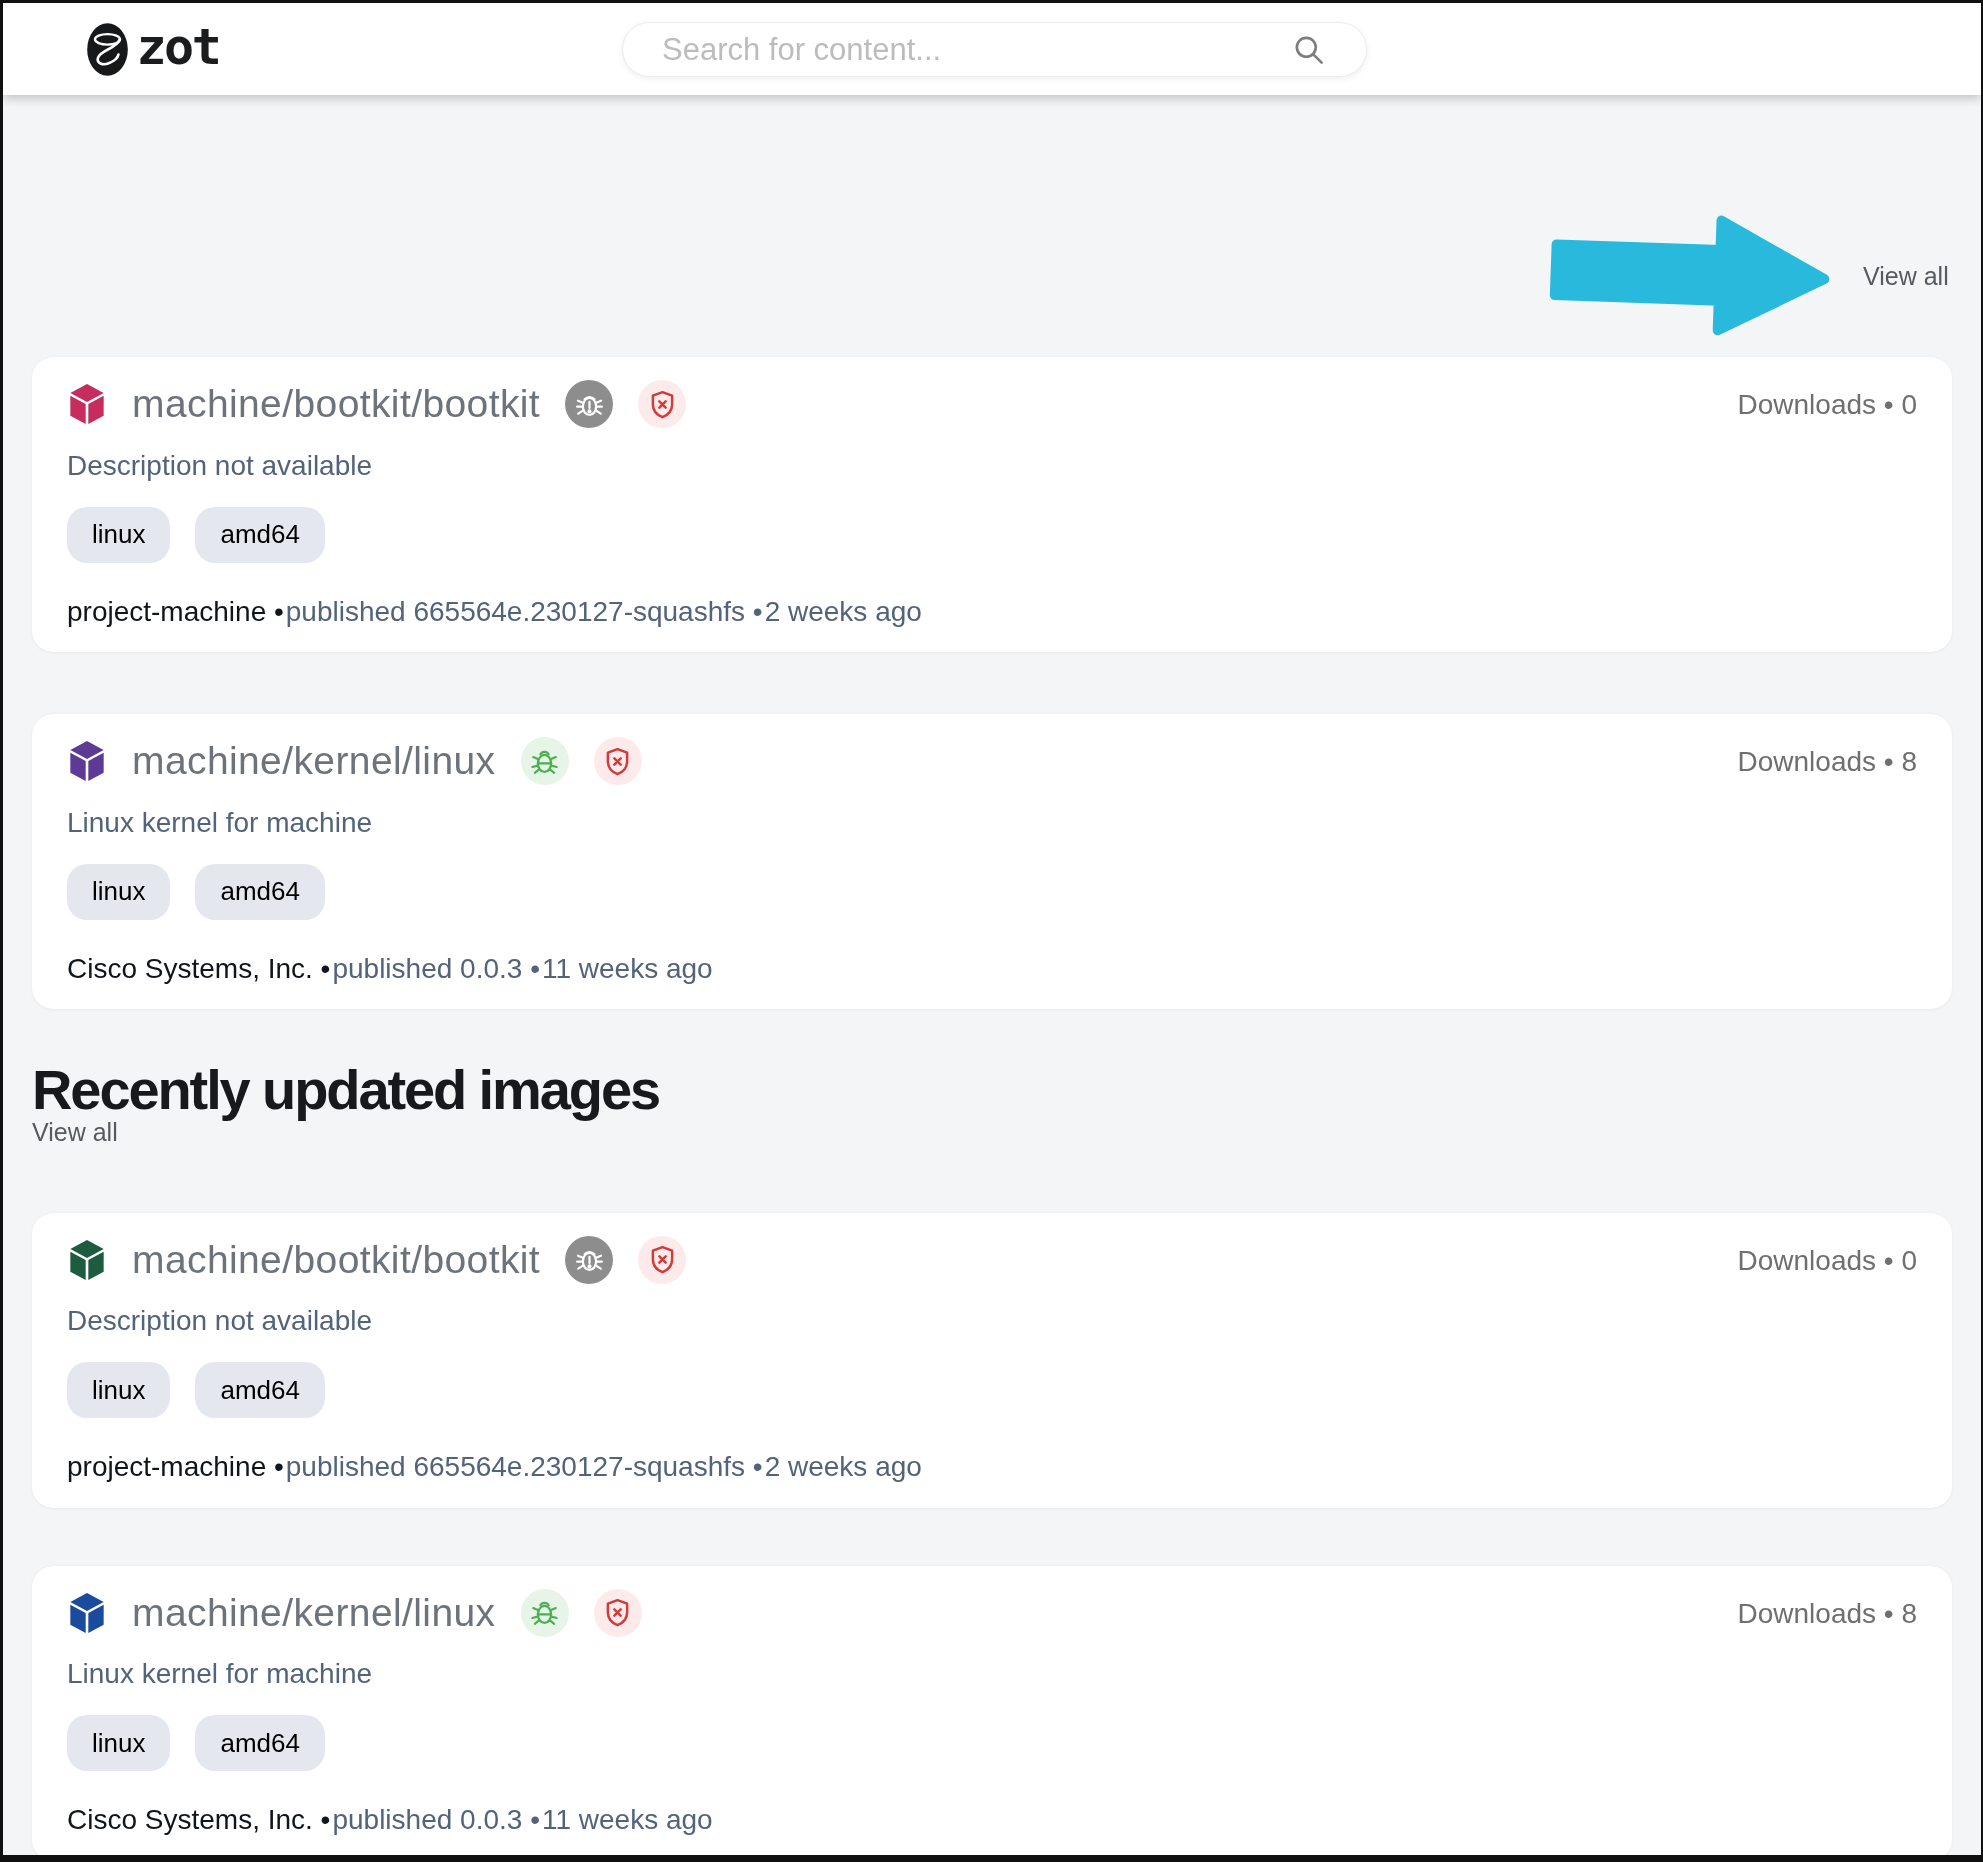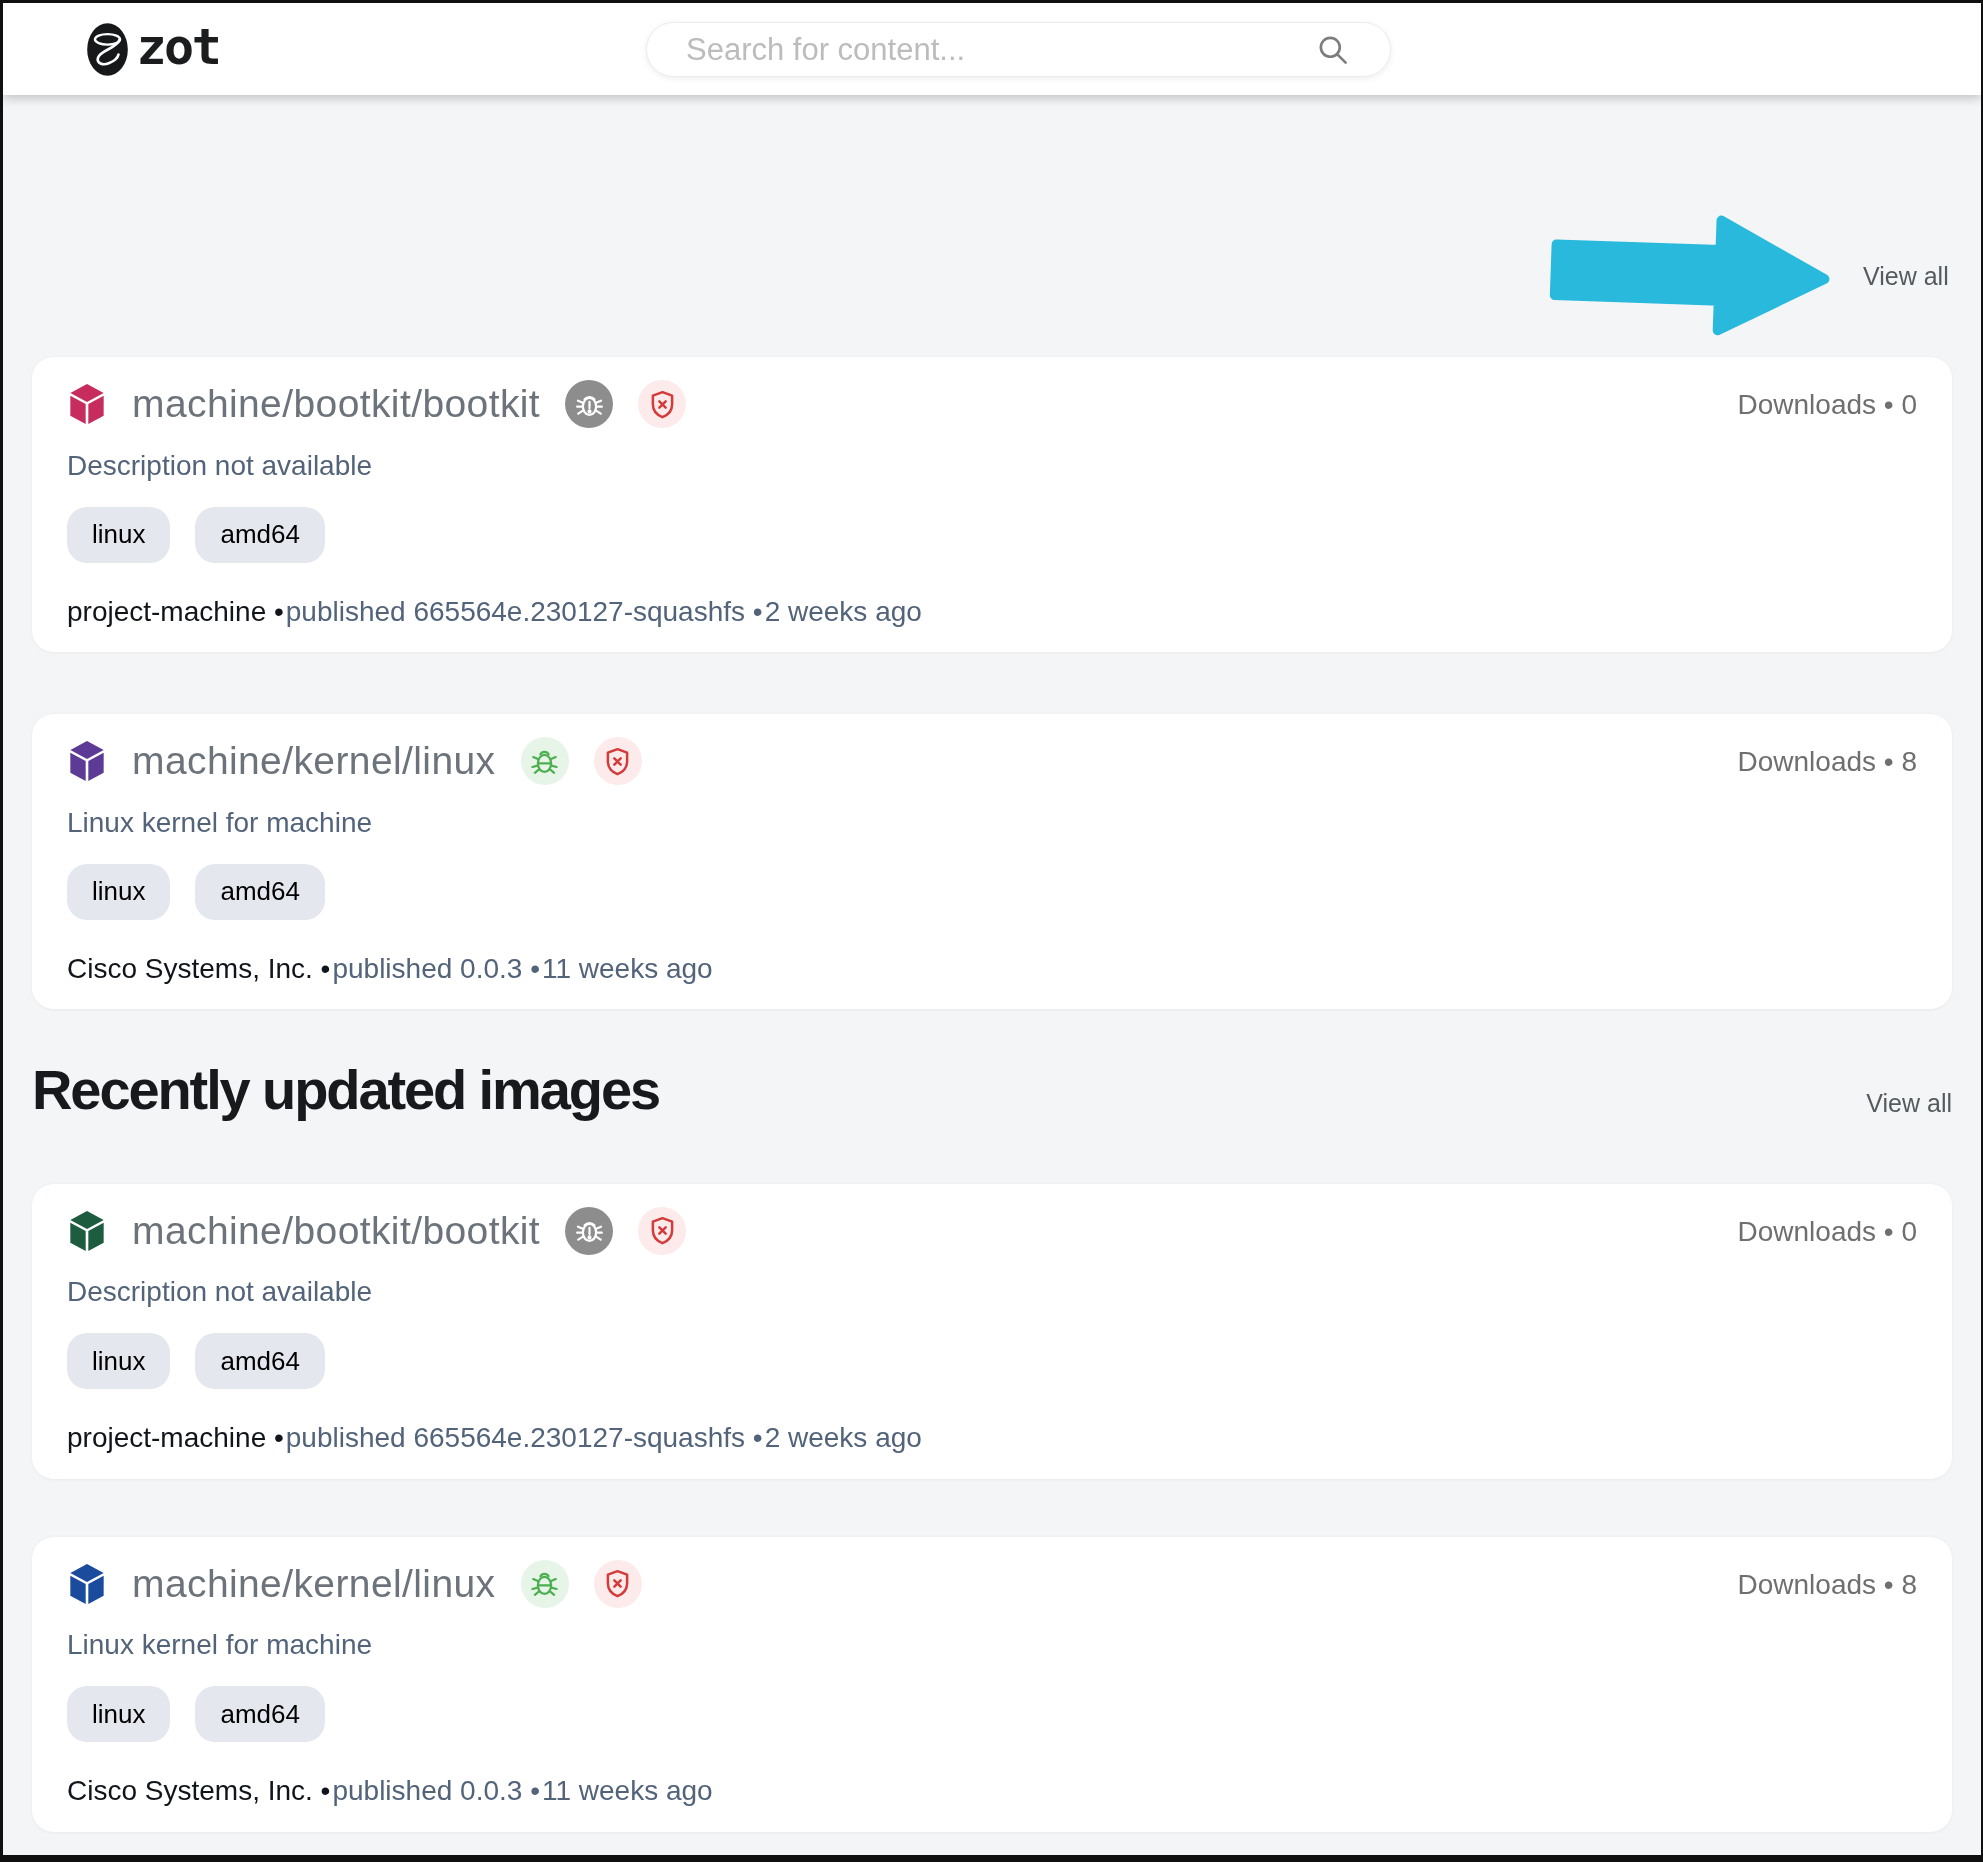--- a/index.html
+++ b/index.html
@@ -16,38 +16,38 @@
     box-shadow:0 3.3px 10px rgba(0,0,0,0.22);
     display:flex; align-items:center;
   }
   .logo { display:flex; align-items:flex-start; gap:7.5px; margin-left:83px; cursor:pointer; }
   .logo svg { width:43px; height:63px; display:block; }
   .logo-text {
     font-family:"DejaVu Sans Mono", monospace; font-weight:700;
     font-size:50px; color:#1b1c1e; letter-spacing:-2.5px;
   }
   .search {
-    position:absolute; left:643px; top:19px; width:743px; height:53px;
+    position:absolute; left:619px; top:19px; width:743px; height:53px;
     background:#fff; border:1.7px solid #ececec; border-radius:30px;
     box-shadow:0 1.7px 6.6px rgba(0,0,0,0.07);
     display:flex; align-items:center;
   }
   .search input {
     border:none; outline:none; background:transparent; flex:1;
     margin-left:37px; font-size:31px; color:#444; font-family:inherit;
   }
   .search input::placeholder { color:#bcbcbc; }
   .search-icon { width:35px; height:35px; margin-right:40px; color:#7d7d7d; flex:none; cursor:pointer; }
 
   
   main { padding:0 29px; position:relative; }
 
   .sh1 { position:relative; margin-top:46px; height:216px; }
-  .sh2 { display:flex; justify-content:space-between; align-items:flex-end;
-         margin-top:54px; margin-bottom:66px; }
+  .sh2 { display:flex; justify-content:space-between; 
+         margin-top:54px; margin-bottom:66px;flex-direction:column; }
   h1, h2 {
     margin:0; font-size:56px; font-weight:700; color:#17191c;
     letter-spacing:-2.1px; line-height:0.98;
   }
   .view-all { font-size:25px; color:#555a5f; cursor:pointer; white-space:nowrap; }
   .sh1 .view-all { position:absolute; right:3.3px; top:121px; }
 
   .annotation-arrow {
     position:absolute; right:116px; top:65px; width:287px; height:137px;
     transform:rotate(2deg); pointer-events:none;

